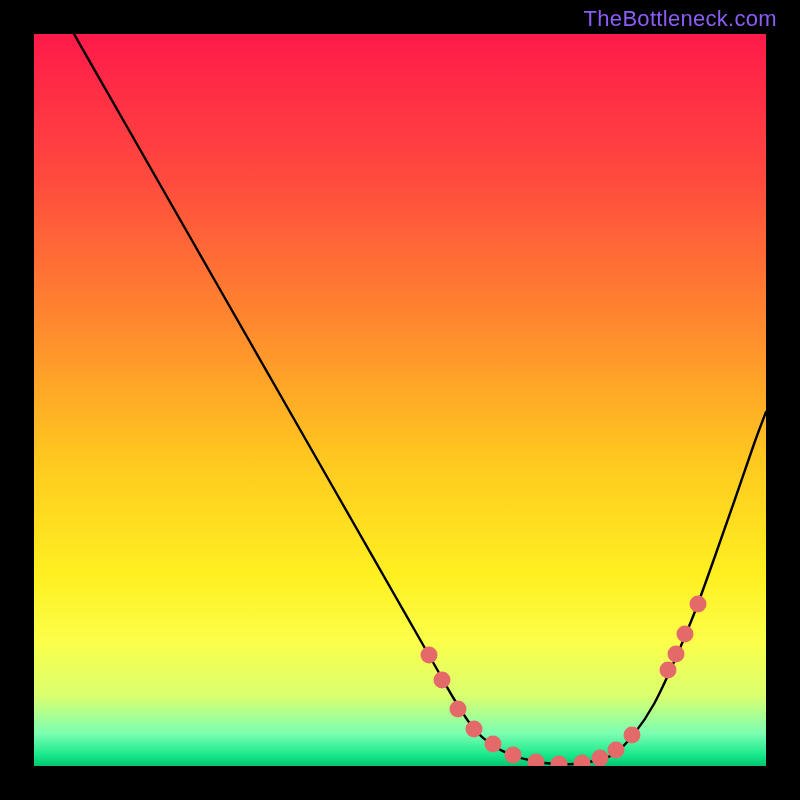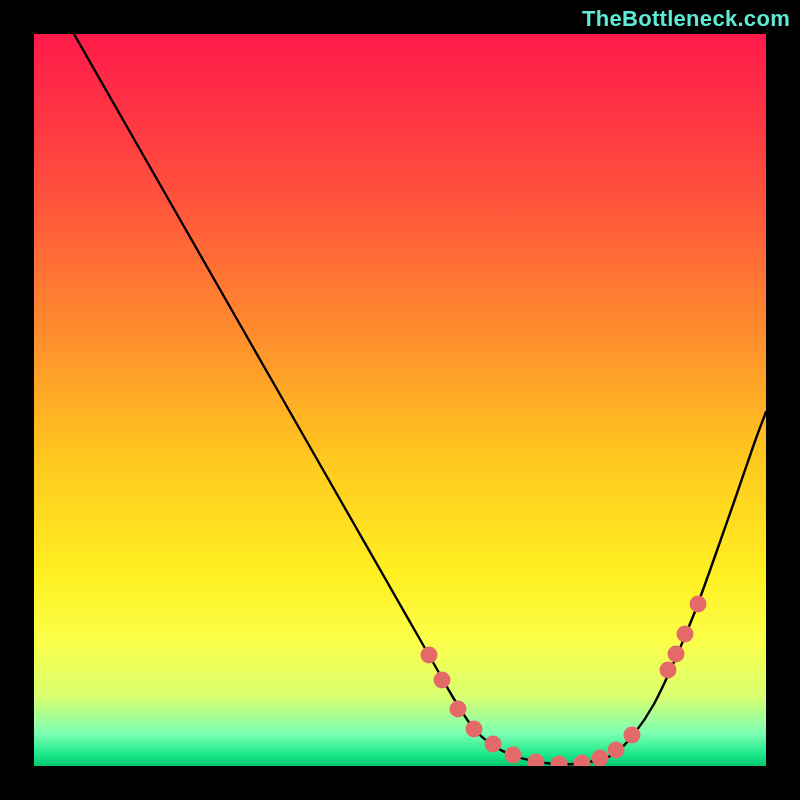--- a/index.html
+++ b/index.html
@@ -30,25 +30,25 @@
     position: absolute;
     left: 0;
     top: 0;
     width: 732px;
     height: 732px;
     display: block;
   }
   .watermark {
     position: absolute;
     top: 6px;
-    right: 10px;
+    right: 23px;
     font-family: Arial, Helvetica, sans-serif;
     font-size: 22px;
-    font-weight: 700;
-    color: #5eead4;
+    font-weight: 400;
+    color: #8b5cf6;
     letter-spacing: 0.3px;
   }
 </style>
 </head>
 <body>
 
 <div class="watermark">TheBottleneck.com</div>
 
 <div class="frame">
 

